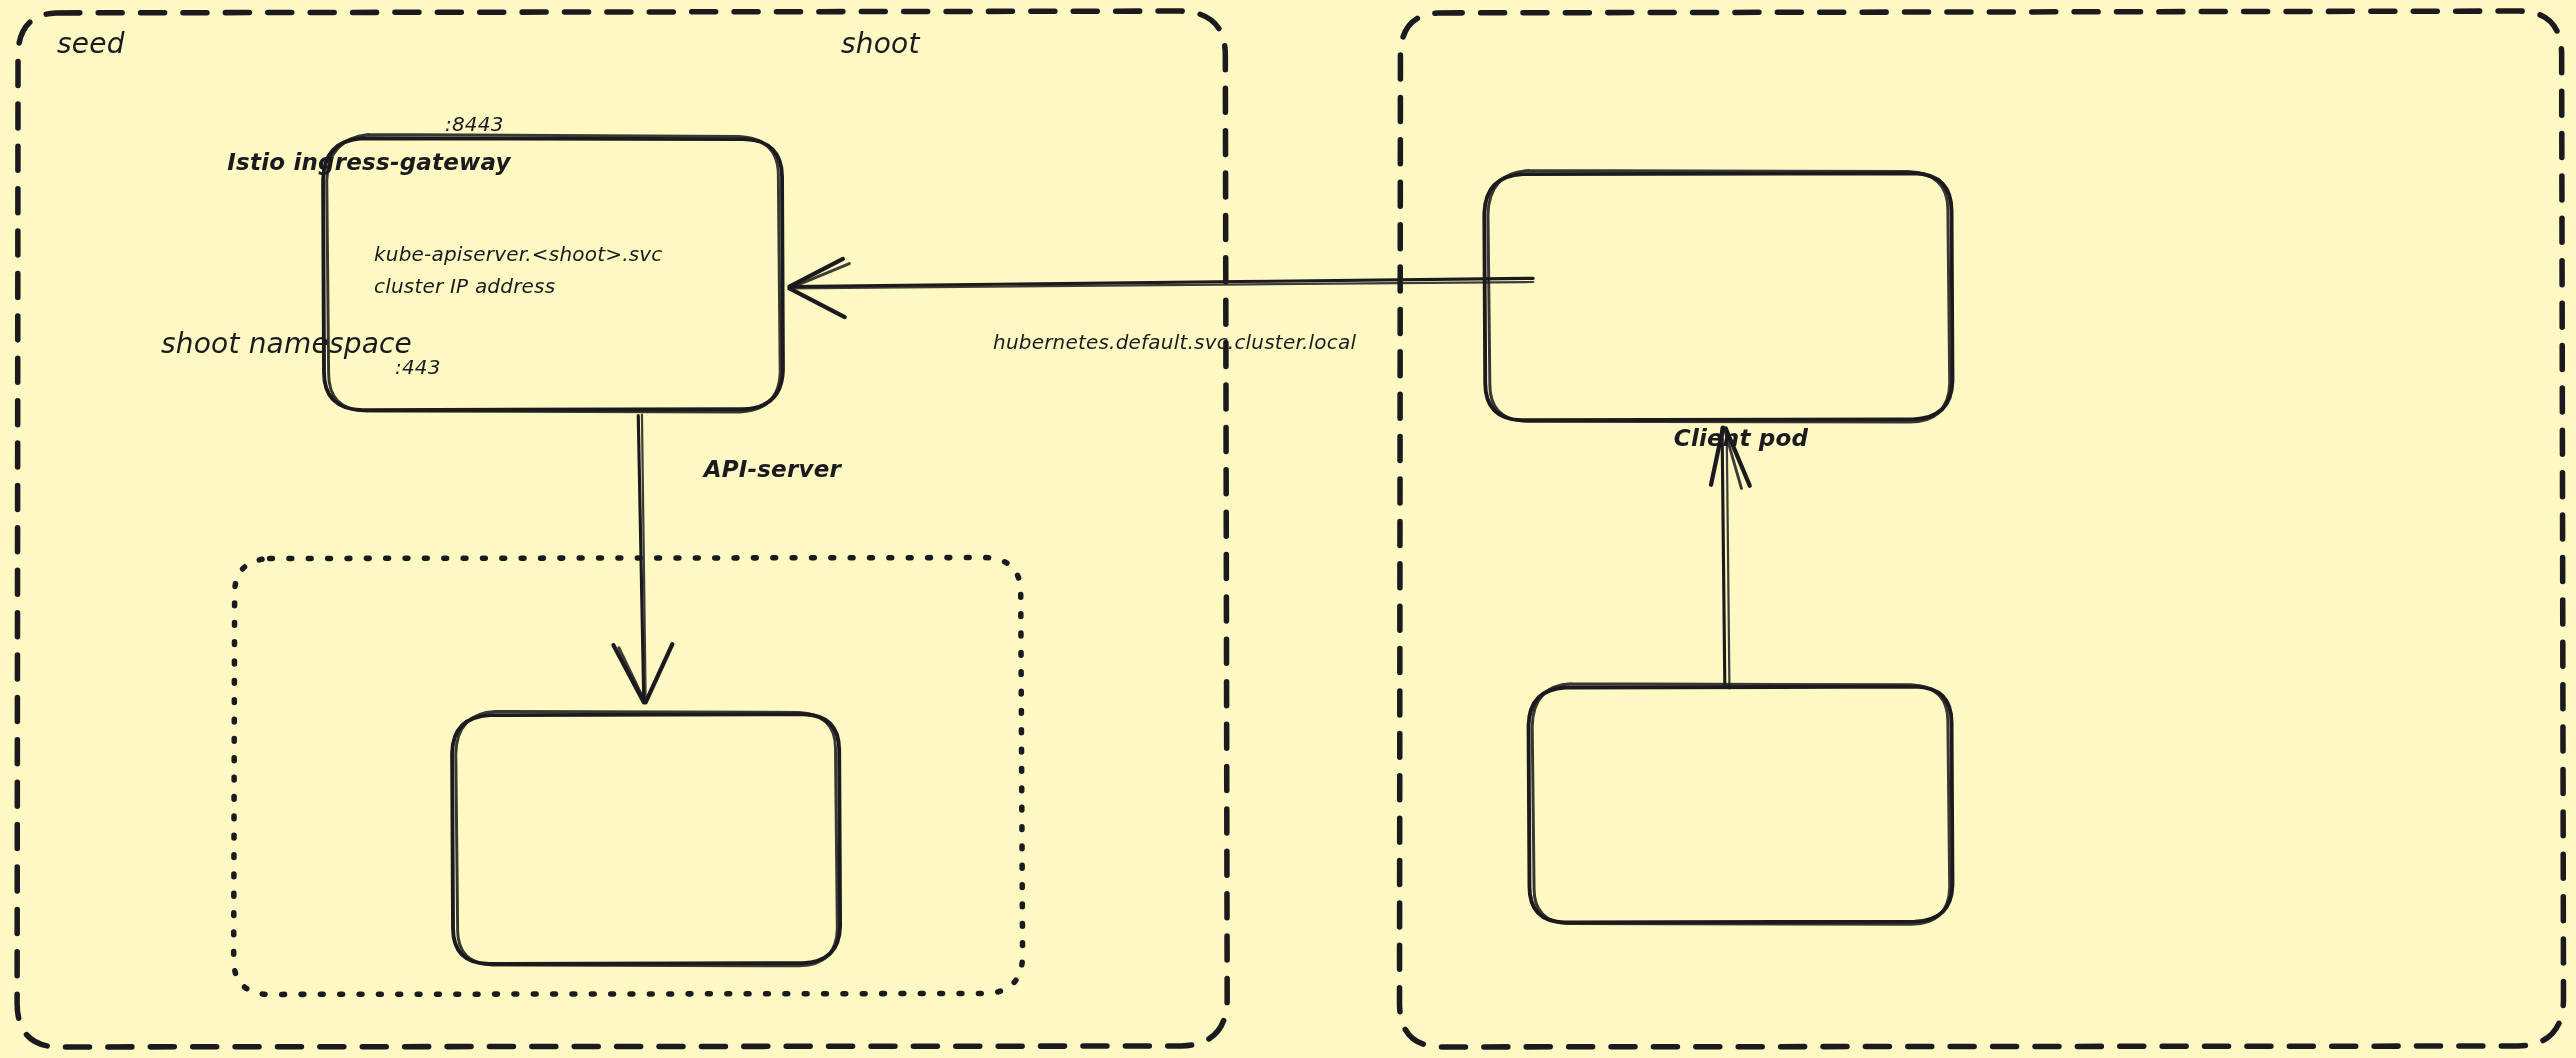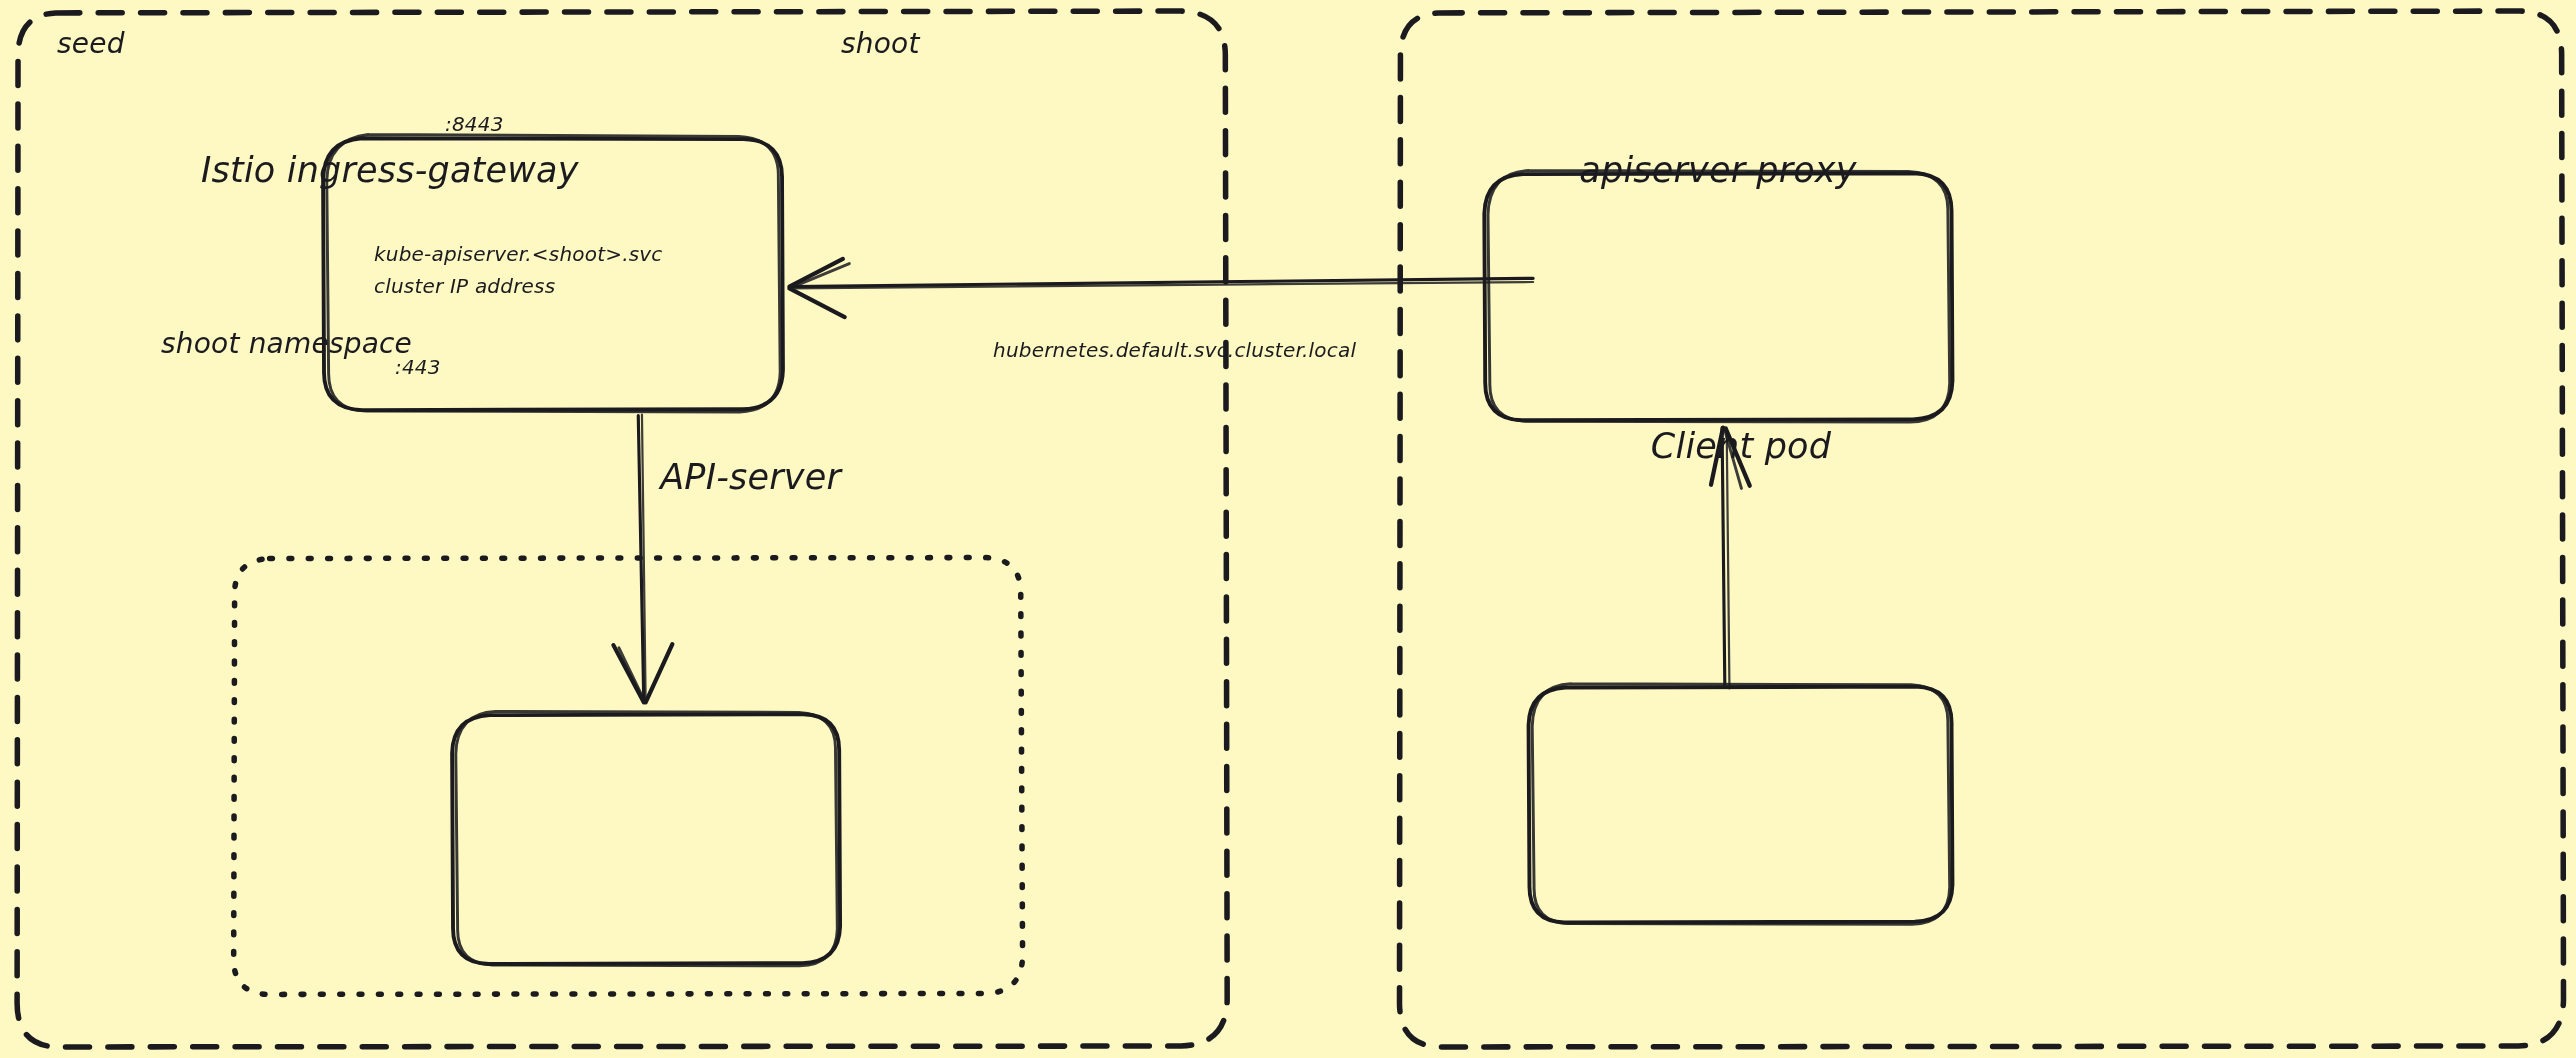--- a/index.html
+++ b/index.html
@@ -28,21 +28,21 @@
     font-family:"DejaVu Sans", sans-serif;
     white-space:pre;
     letter-spacing:0.2px;
     line-height:1.28;
     transform-origin:left top;
   }
   
   .hand{ font-style:italic; font-weight:500; }
 
   .group-label{ font-size:28px; }
-  .node-label{ font-size:35px; }
+  .node-label{ font-size:23px;font-weight:bold; }
   .edge-label{ font-size:20px; }
 </style>
 </head>
 <body>
 
 <div id="canvas">
 
   <svg class="layer" viewBox="0 0 2794 1148">
 
     <g>
@@ -105,28 +105,27 @@
   <div class="txt hand group-label" style="left:57px;  top:26px;">seed</div>
 
   <div class="txt hand group-label" style="left:841px; top:26px;">shoot</div>
 
   <div class="txt hand group-label" style="left:161px; top:326px;">shoot namespace</div>
 
   <div class="txt hand node-label" style="left:201px; top:148px; width:336px; text-align:center;">Istio ingress-gateway</div>
 
   <div class="txt hand node-label" style="left:452px; top:455px; width:389px; text-align:right;">API-server</div>
 
-  <div class="txt hand node-label" style="left:1484px; top:148px; width:468px; text-align:center;">apiserver-proxy</div>
 
   <div class="txt hand node-label" style="left:1529px; top:424px; width:424px; text-align:center;">Client pod</div>
 
   <div class="txt hand edge-label" style="left:445px; top:112px;">:8443</div>
 
   <div class="txt hand edge-label" style="left:374px; top:242px;">kube-apiserver.&lt;shoot&gt;.svc</div>
 
   <div class="txt hand edge-label" style="left:374px; top:274px;">cluster IP address</div>
 
   <div class="txt hand edge-label" style="left:395px; top:355px;">:443</div>
 
-  <div class="txt hand edge-label" style="left:993px; top:330px;margin-top:8px;">hubernetes.default.svc.cluster.local</div>
+  <div class="txt hand edge-label" style="left:993px; top:330px;">hubernetes.default.svc.cluster.local</div>
 
 </div>
 
 
 </body></html>

